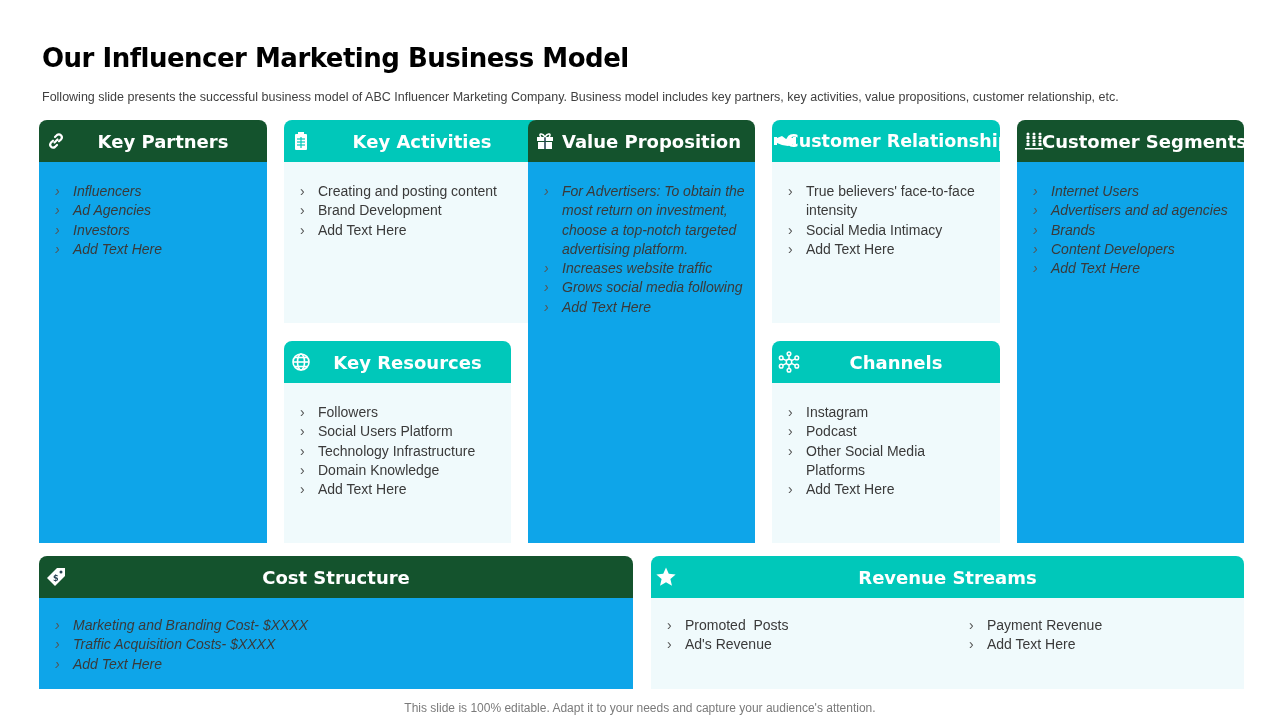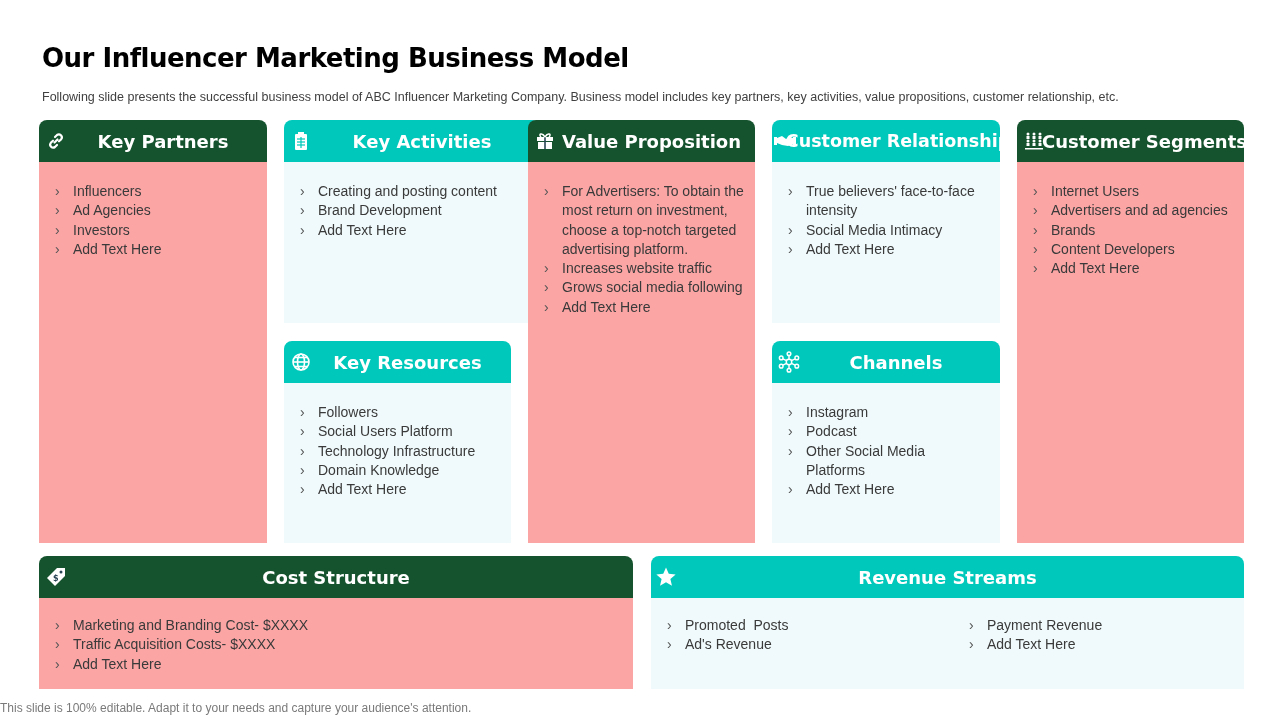--- a/index.html
+++ b/index.html
@@ -1,27 +1,27 @@
 <!DOCTYPE html>
 <html><head>
 <meta charset="utf-8">
 <style>
   html, body { margin:0; padding:0; }
   body { width:1280px; height:720px; background:#ffffff; position:relative; overflow:hidden; font-family:"Liberation Sans", sans-serif; }
   .title { position:absolute; left:42px; top:32px; font-family:"DejaVu Sans", sans-serif; font-weight:bold; font-size:26px; color:#000; letter-spacing:-0.5px; margin:0; line-height:52px; }
   .subtitle { position:absolute; left:42px; top:90px; font-size:12.5px; color:#404040; margin:0; white-space:nowrap; }
-  .footer { position:absolute; left:0; width:1280px; top:701px; text-align:left; font-size:12px; color:#7a7a7a; }
+  .footer { position:absolute; left:0; width:1280px; top:701px; text-align:center; font-size:12px; color:#7a7a7a; }
   .panel { position:absolute; }
   .hdr { position:absolute; left:0; right:0; top:0; height:42px; border-radius:8px 8px 0 0; color:#fff; display:flex; align-items:center; justify-content:center; font-family:"DejaVu Sans", sans-serif; font-weight:bold; font-size:18px; white-space:nowrap; }
   .hdr.dark { background:#14532d; }
   .hdr.teal { background:#00c8ba; }
   .hdr .ico { position:absolute; left:6px; top:10px; width:22px; height:22px; display:flex; align-items:center; justify-content:center; }
   .hdr .lbl { padding-left:20px; }
   .body { position:absolute; left:0; right:0; top:42px; bottom:0; }
-  .body.dark { background:#fca5a5; }
+  .body.dark { background:#0ea5e9;font-style:italic; }
   .body.teal { background:#f0fafc; }
   ul.items { list-style:none; margin:0; padding:20px 8px 0 16px; }
   ul.items li { position:relative; padding-left:18px; font-size:14px; line-height:19.3px; color:#3a3a3a; }
   ul.items li::before { content:"\203A"; position:absolute; left:0; top:0; color:#555; font-size:14px; }
   .cols { display:flex;gap:19px; }
   .cols ul { flex:1; }
 </style>
 </head>
 <body>
 

